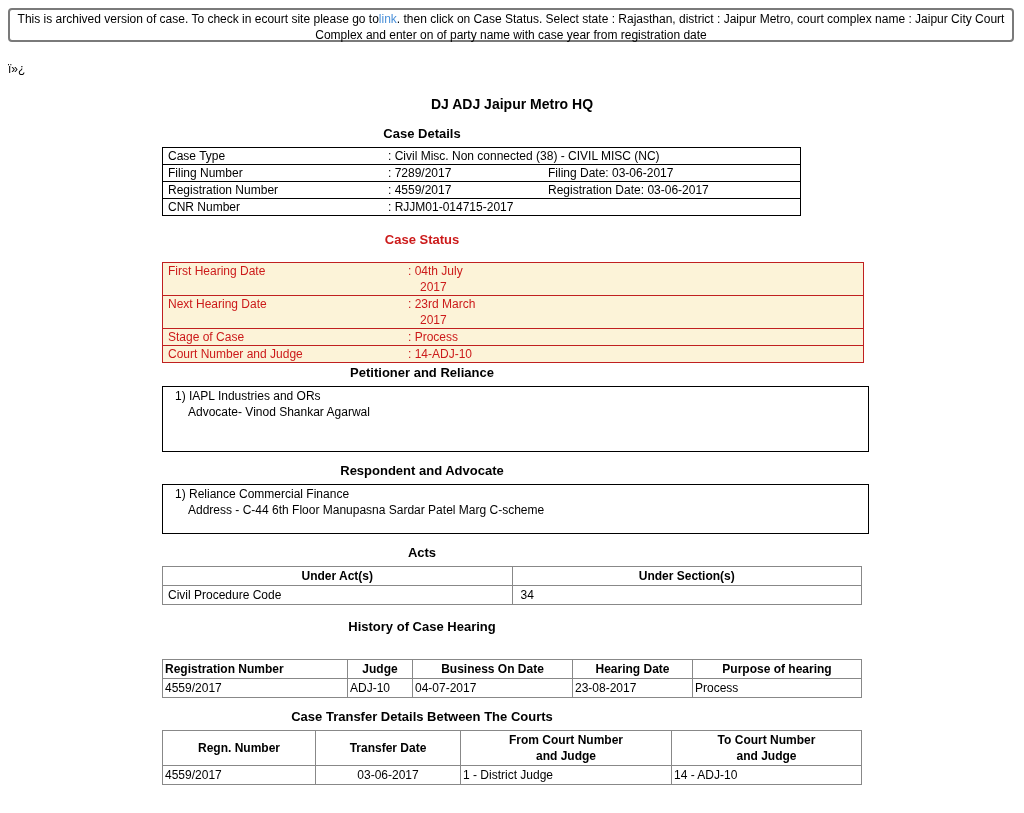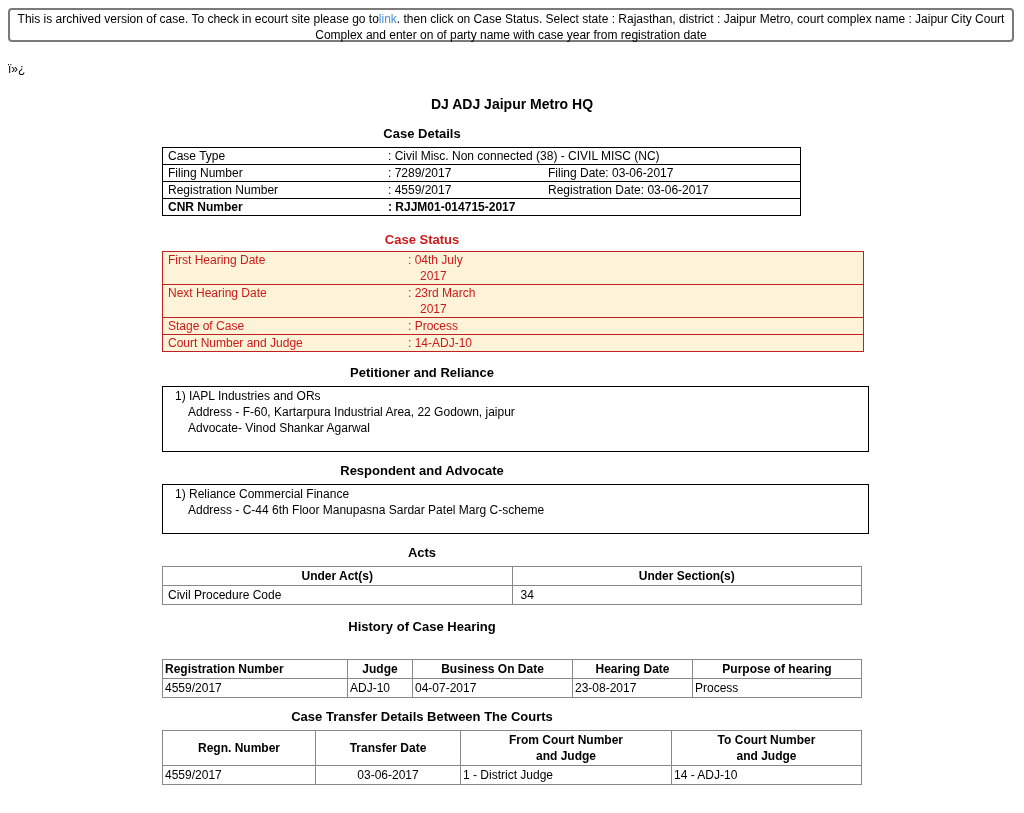--- a/index.html
+++ b/index.html
@@ -21,22 +21,22 @@
   .sec-head {
     position: absolute; left: 0; width: 844px; text-align: center;
     font-weight: bold; font-size: 13px;
   }
   .red { color: #cc1a1a; }
   table { border-collapse: collapse; position: absolute; font-size: 12px; }
   .details { left: 162px; top: 147px; width: 639px; border: 1px solid #000; }
   .details td { border: 1px solid #000; border-left: none; border-right: none; padding: 0 5px; height: 16px; line-height: 16px; }
   .details td.lbl { width: 210px; }
   .details td.val { width: 150px; padding-left: 5px; }
-  .details tr.bold td { font-weight: bold; }
-  .status { left: 162px; top: 251px; width: 702px; border: 1px solid #c02020; background: #fcf3d8; color: #cc1a1a; }
+  .details tr.bold td { font-weight: normal; }
+  .status { left: 162px; top: 262px; width: 702px; border: 1px solid #c02020; background: #fcf3d8; color: #cc1a1a; }
   .status td { border-top: 1px solid #c02020; padding: 0 5px; line-height: 16px; vertical-align: top; }
   .status td.lbl { width: 220px; }
   .party {
     position: absolute; left: 162px; width: 707px; border: 1px solid #000;
     box-sizing: border-box; padding: 1px 12px; line-height: 16px;
   }
   .party .sub { padding-left: 13px; }
   .grid { border: 1px solid #000; }
   .grid th, .grid td { border: 1px solid #888; padding: 1px 2px; line-height: 16px; }
   .grid th { font-weight: bold; text-align: center; }
@@ -107,21 +107,20 @@
   <tr>
     <td class="lbl" style="width:215px">Court Number and Judge</td>
     <td>: 14-ADJ-10</td>
   </tr>
 </tbody>
   </table>
 
 <div class="sec-head" style="top:365px">Petitioner and Reliance</div>
 <div class="party" style="top:386px;height:66px">
   <div>1) IAPL Industries and ORs</div>
-  <div class="sub">Address - F-60, Kartarpura Industrial Area, 22 Godown, jaipur</div>
   <div class="sub">Advocate- Vinod Shankar Agarwal</div>
 </div>
 
 <div class="sec-head" style="top:463px">Respondent and Advocate</div>
 <div class="party" style="top:484px;height:50px">
   <div>1) Reliance Commercial Finance</div>
   <div class="sub">Address - C-44 6th Floor Manupasna Sardar Patel Marg C-scheme</div>
 </div>
 
 <div class="sec-head" style="top:545px">Acts</div>

